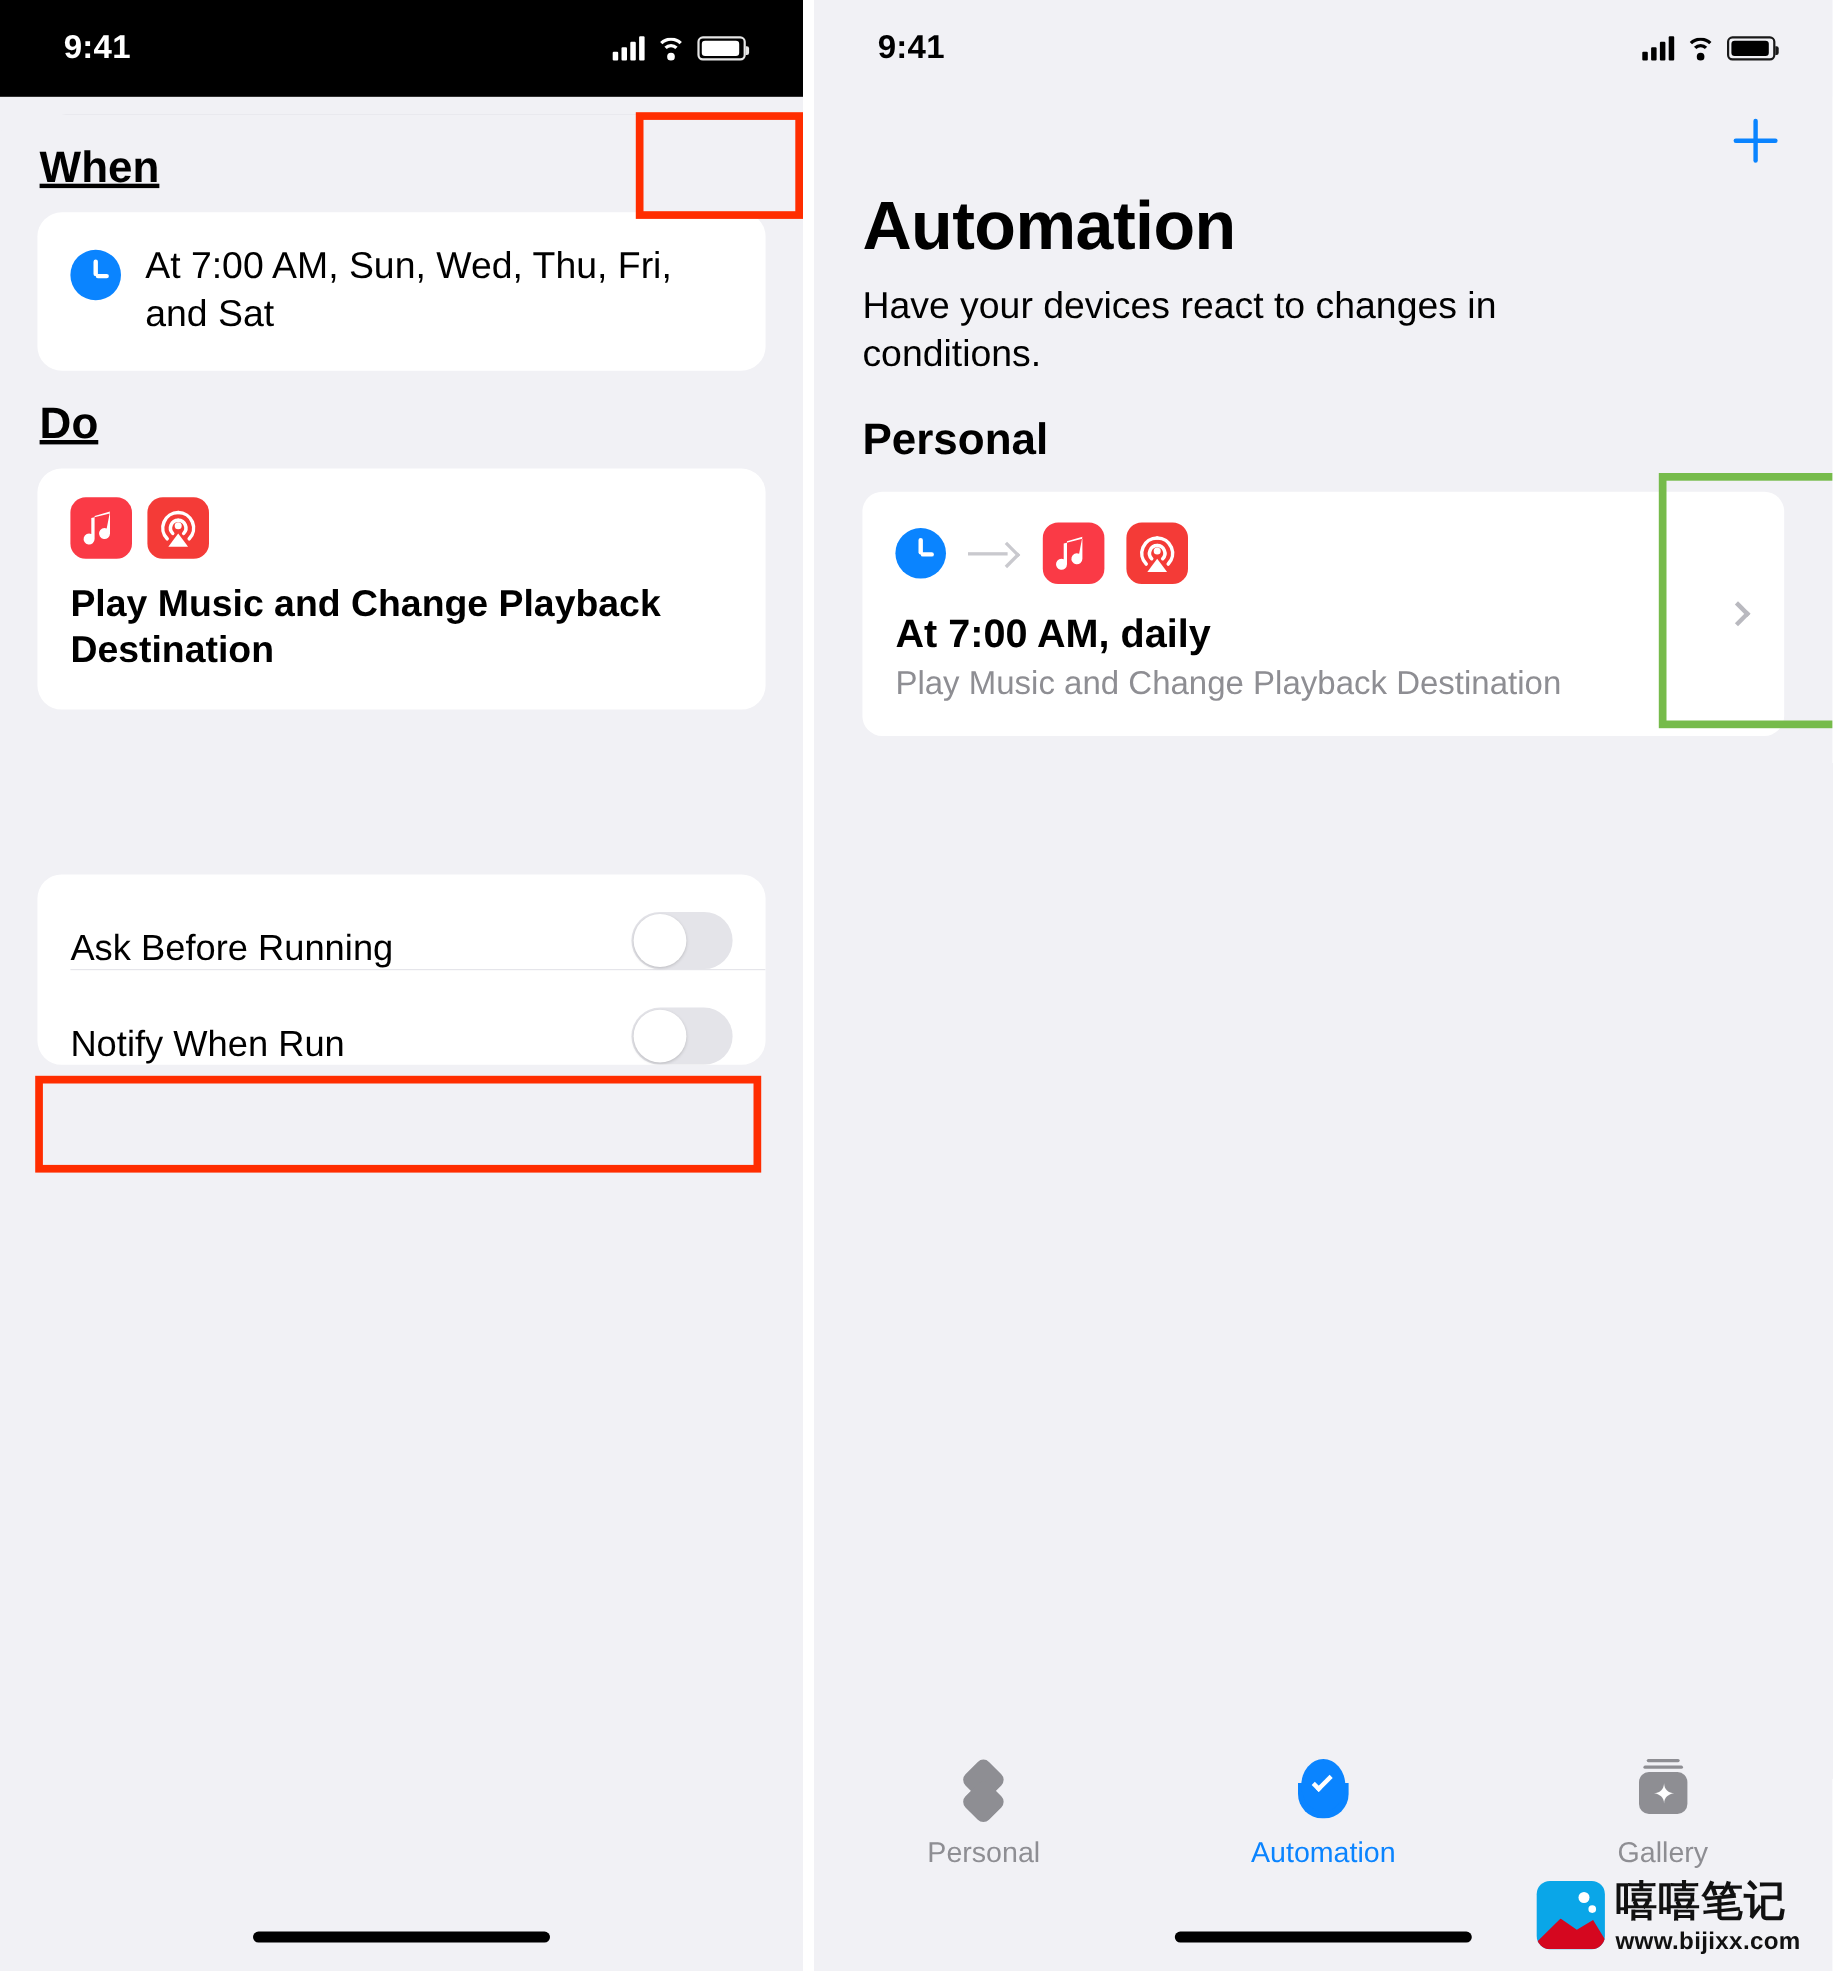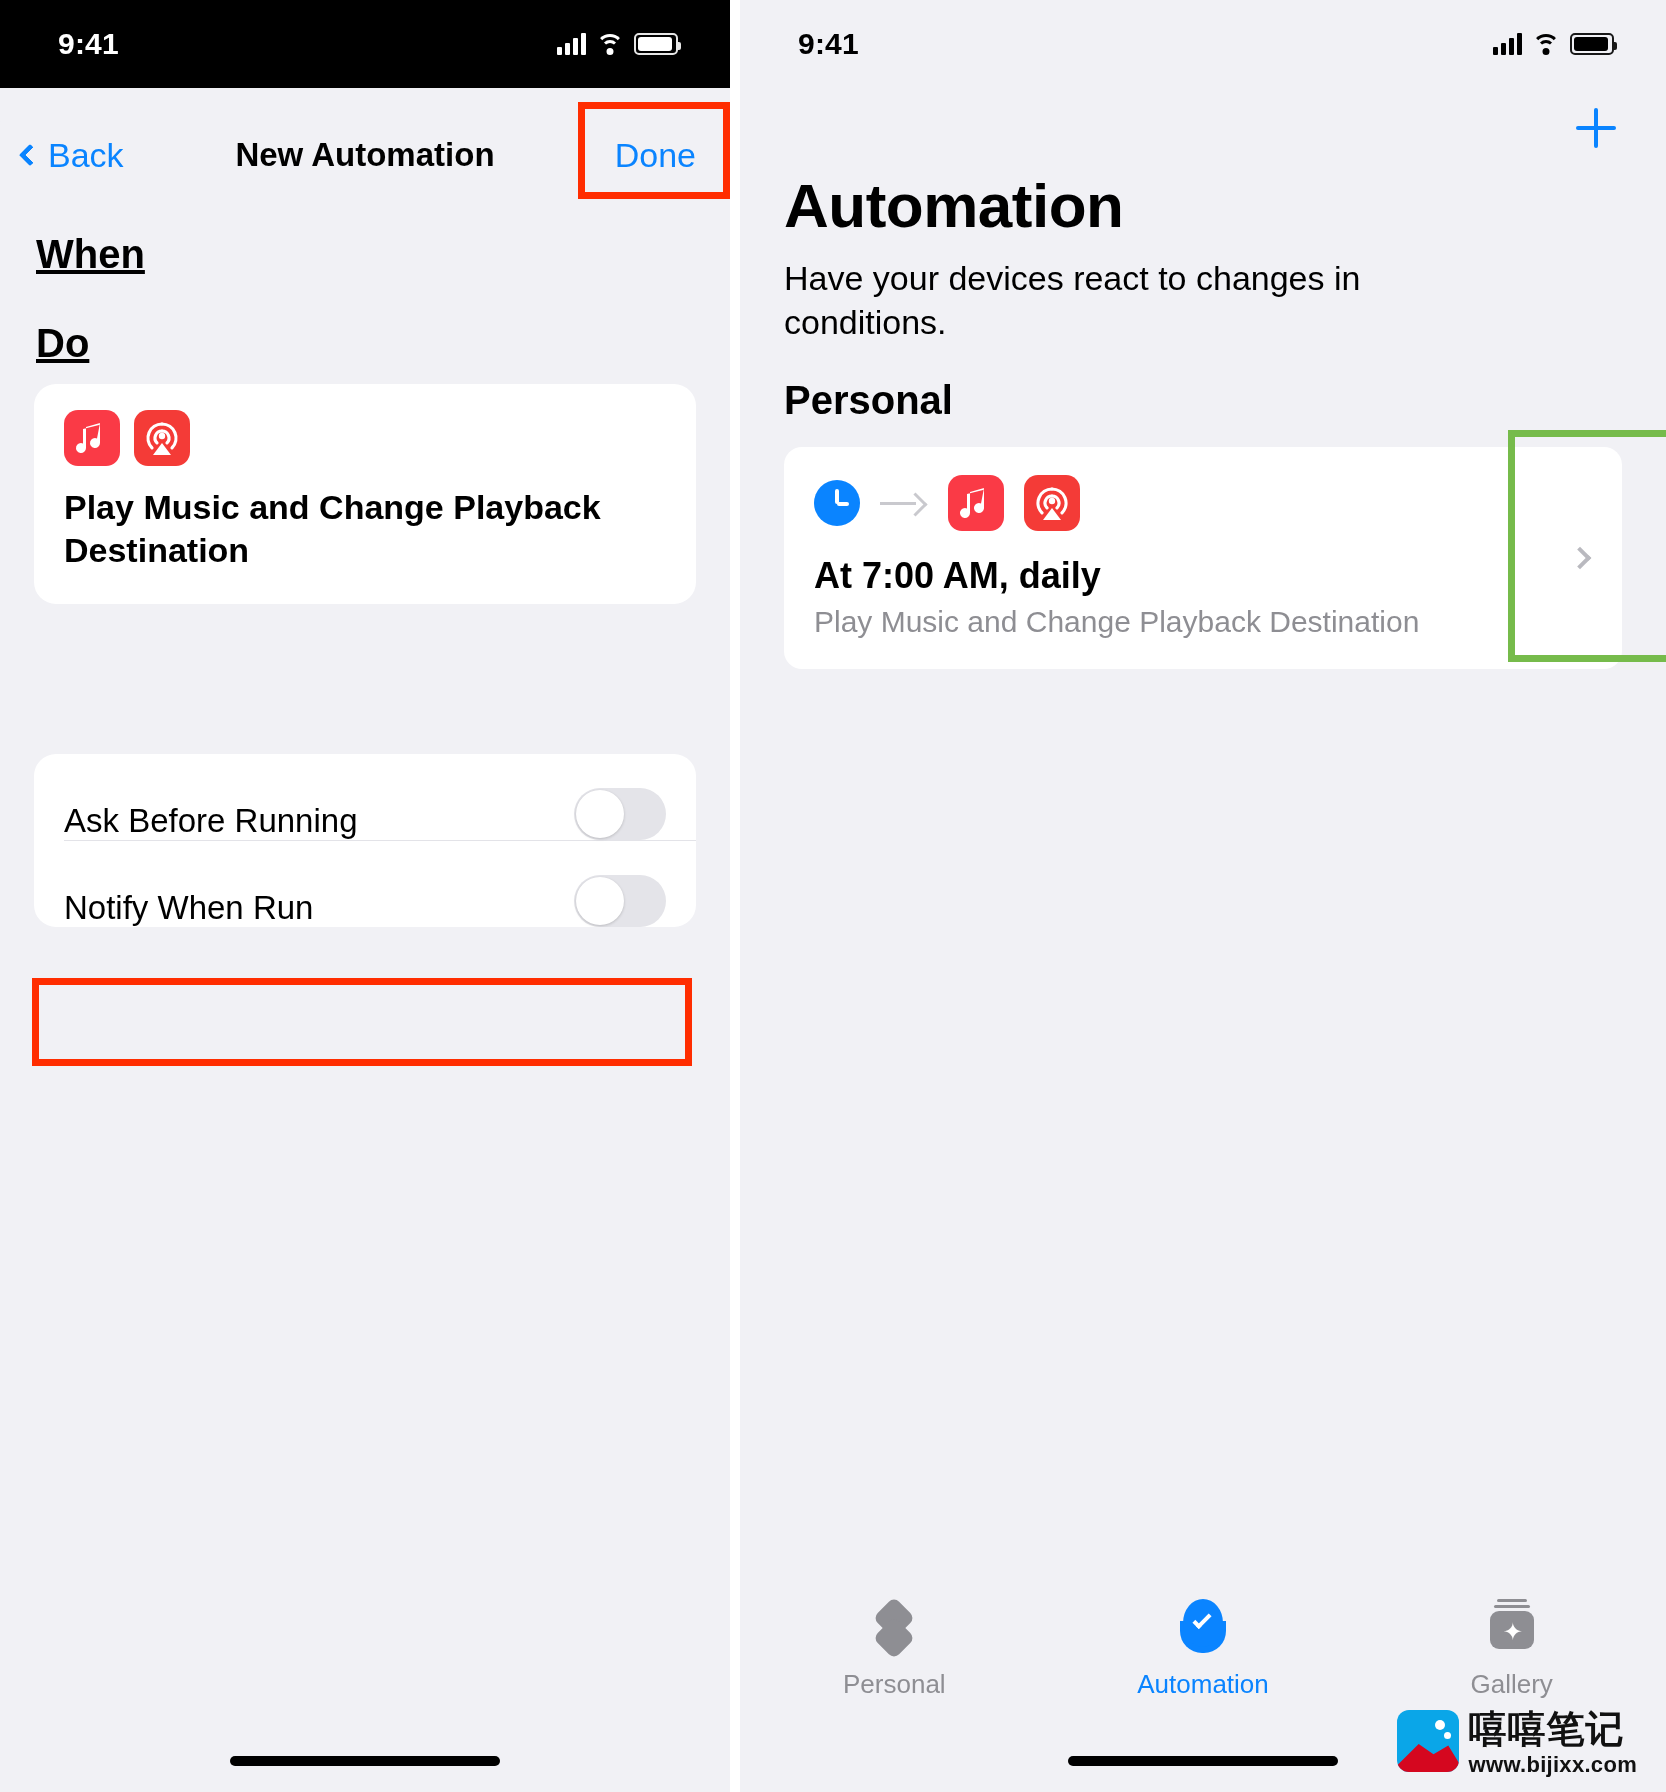--- a/index.html
+++ b/index.html
@@ -192,30 +192,28 @@
         <div class="battery">
             <i></i>
           </div>
       </div>
     </div>
 
     <div class="sheet-stack">
       <div class="sheet-back"></div>
       <div class="sheet">
 
-        <div class="navbar">
-          <div class="nav-back">
-            <span class="chev-left"></span>
-            <span>Back</span>
-          </div>
-          <div class="nav-title">New Automation</div>
-          <div class="nav-done">Done</div>
+
+        <div class="section-title">When</div>
+        <div class="card">
+          <div class="when-row">
+            <div class="clock-icon"></div>
+            <div class="when-text">At 7:00 AM, Sun, Wed, Thu, Fri, and Sat</div>
+          </div>
         </div>
-
-        <div class="section-title">When</div>
 
         <div class="section-title">Do</div>
         <div class="card do-card">
           <div class="app-icons">
             <div class="appicon music">
               <svg viewBox="0 0 56 56" width="56" height="56" aria-hidden="true">
                 <path d="M36 13 L22 17 L22 38 a5 5 0 1 1 -3 -4.6 L19 19 L36 14.8 L36 33 a5 5 0 1 1 -3 -4.6 Z" fill="#fff"></path>
               </svg>
             </div>
             <div class="appicon airplay">

